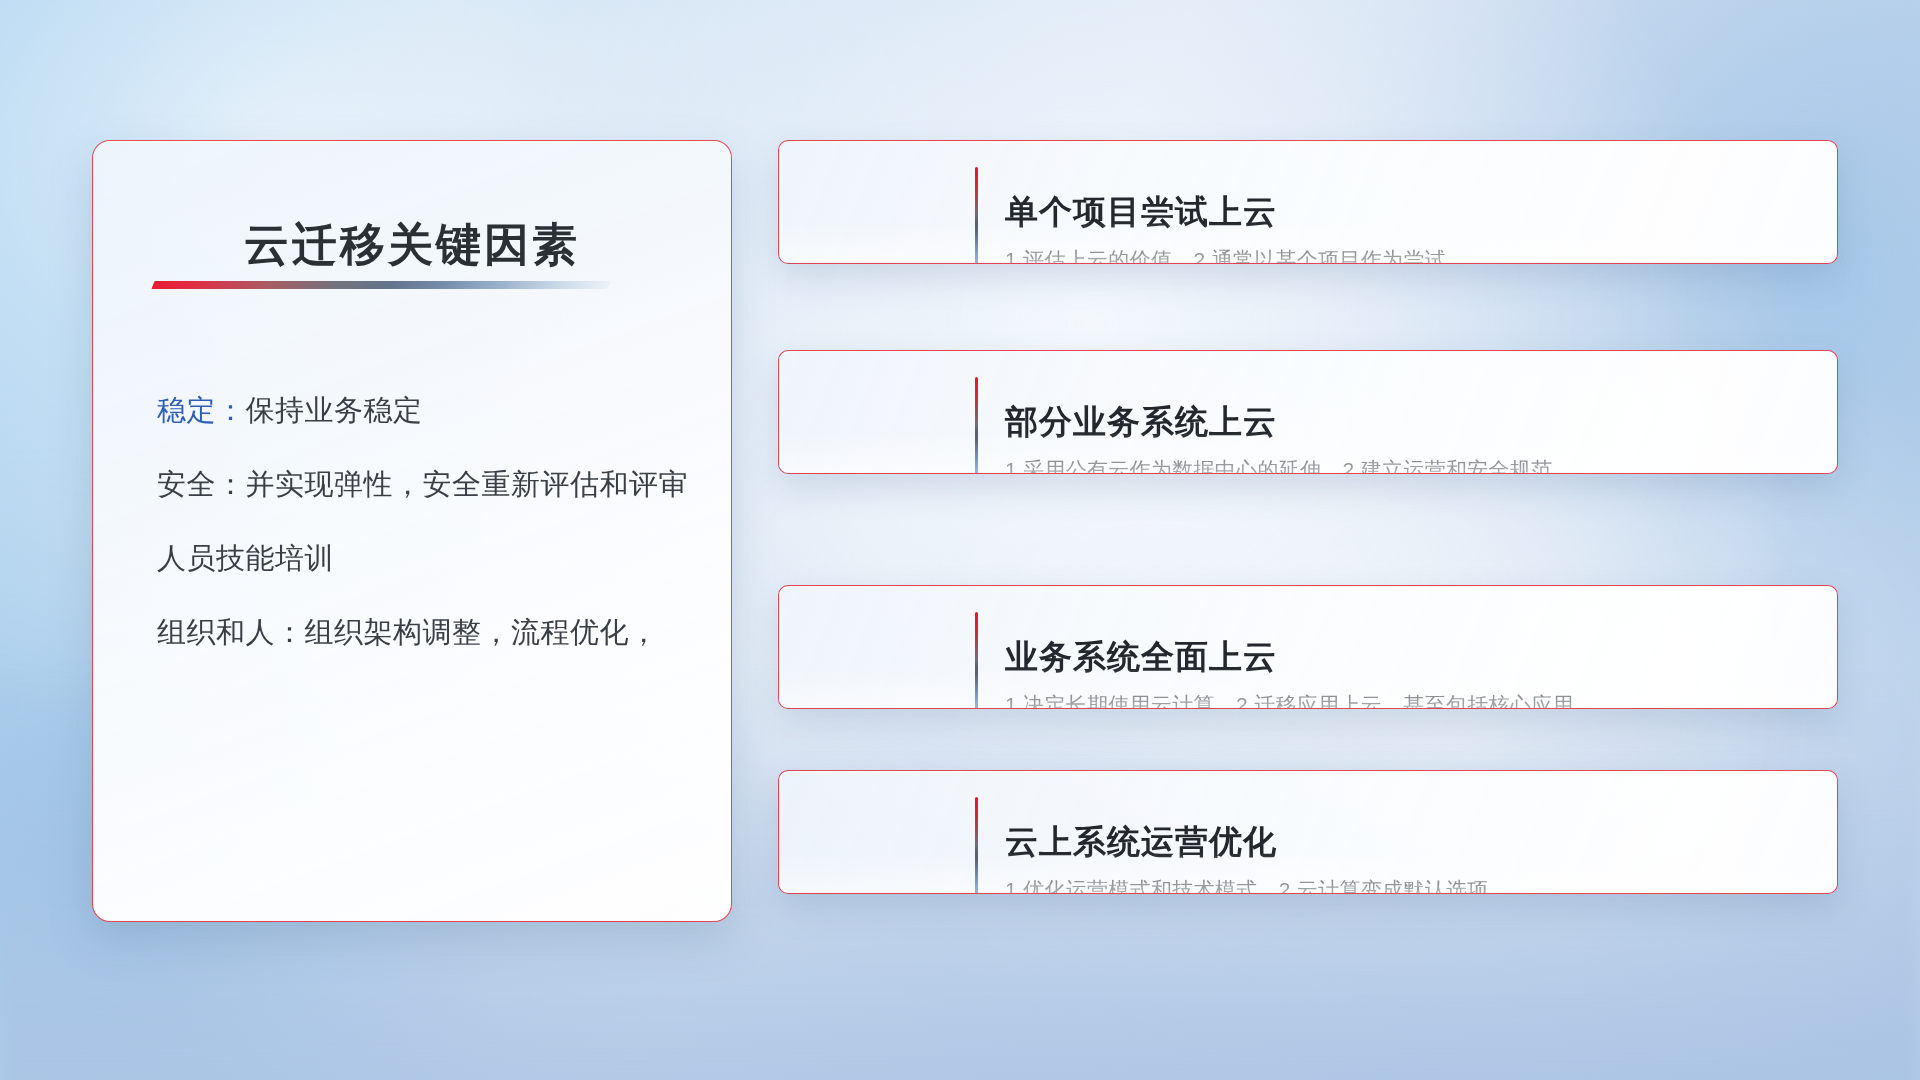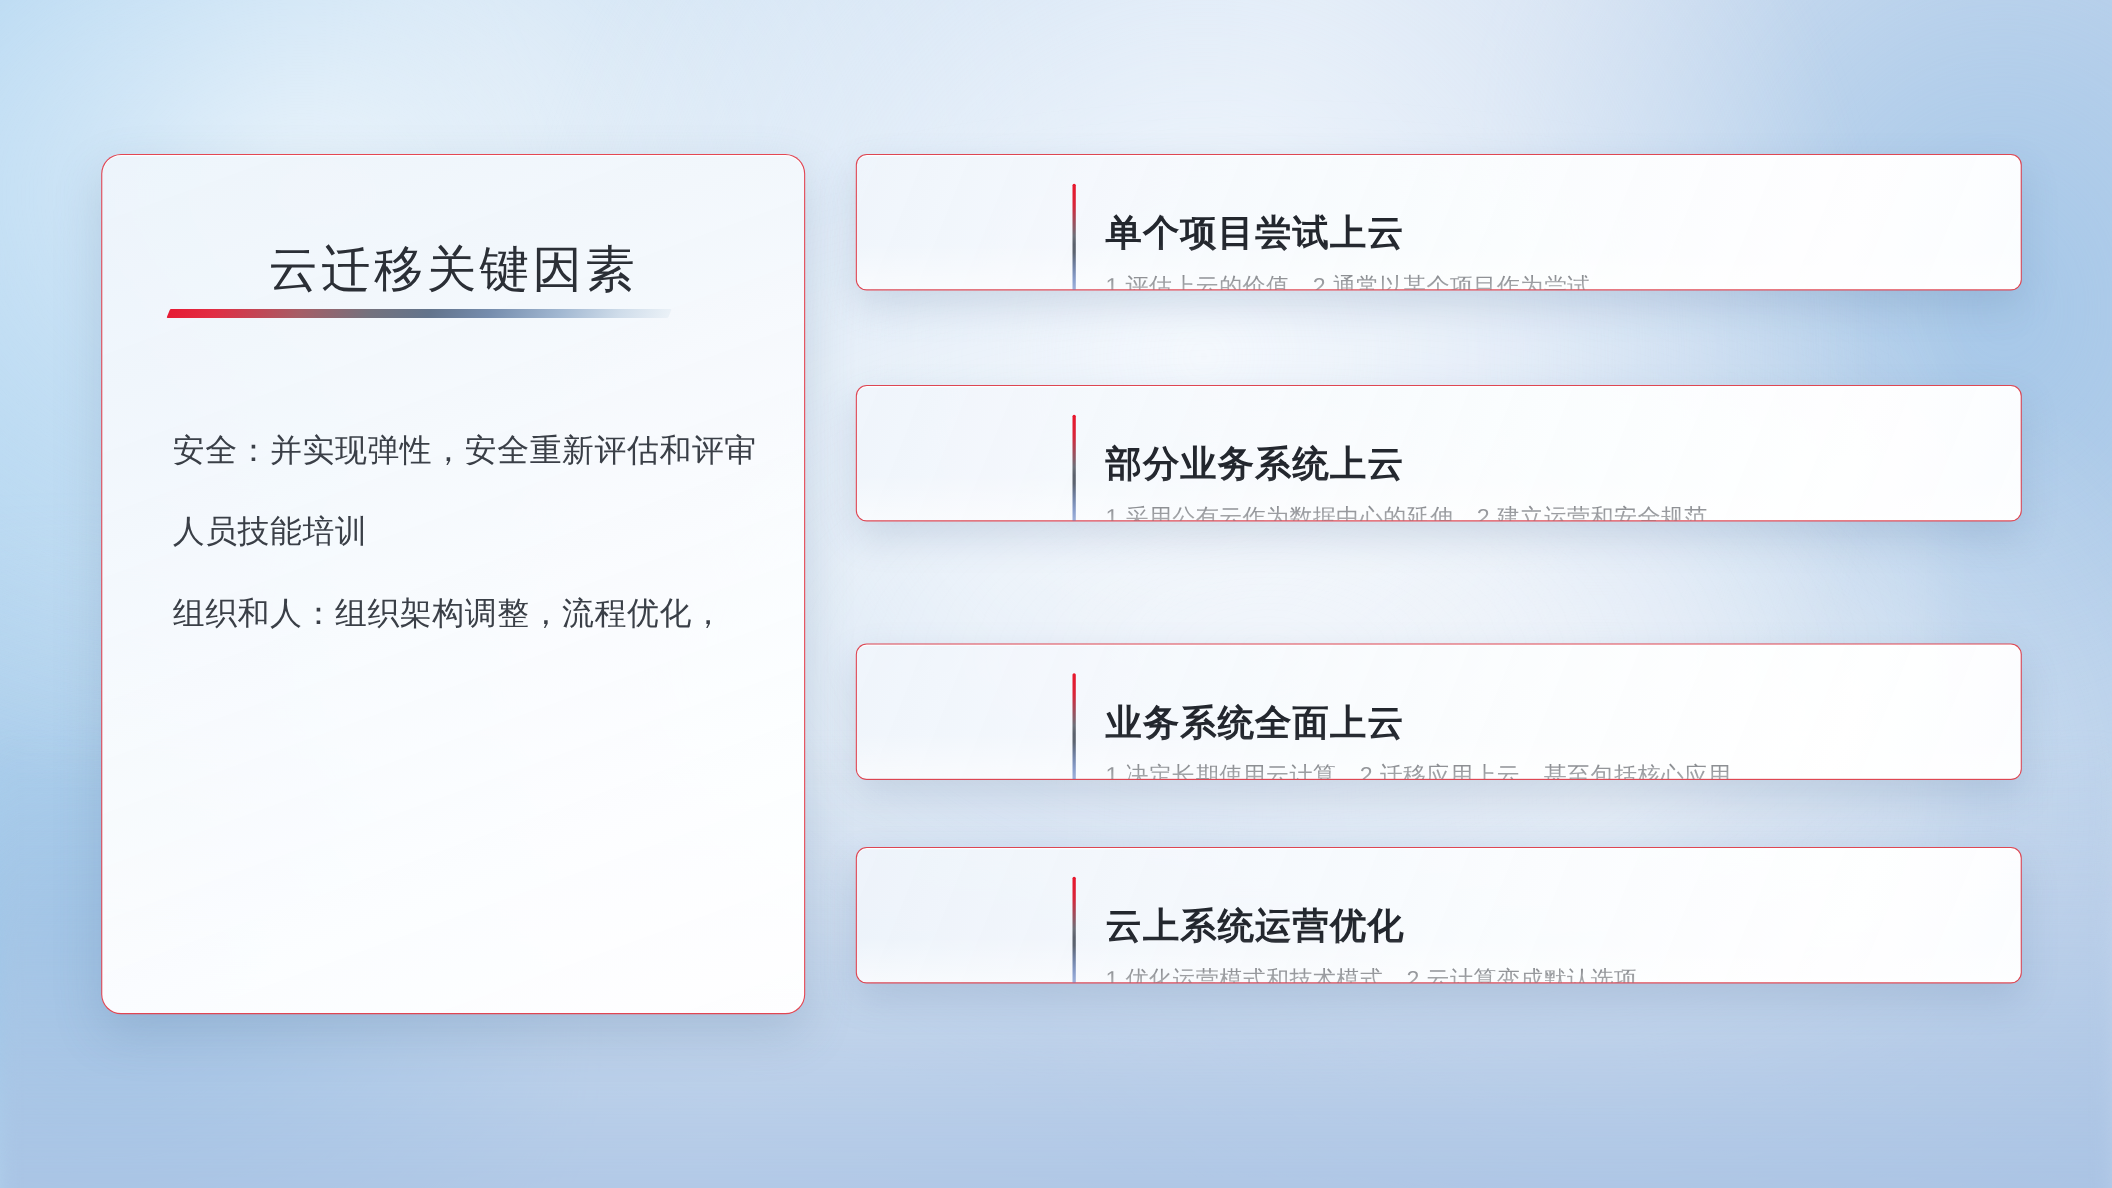--- a/index.html
+++ b/index.html
@@ -67,21 +67,21 @@
     position:absolute;left:92px;top:140px;width:640px;height:782px;
     border-radius:18px;
     background:linear-gradient(160deg, rgba(238,245,251,0.92) 0%, rgba(244,248,252,0.93) 24%, rgba(250,252,254,0.95) 52%, rgba(253,254,255,0.97) 76%, rgba(255,255,255,0.98) 100%);
     border:1px solid rgba(221,25,40,0.80);
     box-shadow:0 18px 44px rgba(80,112,152,0.22), inset 0 1px 0 rgba(255,255,255,0.85);
     box-sizing:border-box;
   }
   #panel-title{
     position:absolute;left:0;right:0;top:44px;
     text-align:center;
-    font-size:45px;font-weight:400;letter-spacing:3px;
+    font-size:45px;font-weight:700;letter-spacing:3px;
     color:#2b2f36;
     font-family:"Liberation Sans","DejaVu Sans",sans-serif;
   }
   #panel-rule{
     position:absolute;left:60px;top:140px;width:456px;height:8px;
     background:linear-gradient(90deg,#e6102a 0%, #e0233a 9%, #a2555e 26%, #6d6b77 40%, #5b6d86 52%, #6f87a9 64%, #9db4cf 78%, #cddbe9 90%, #eaf1f7 100%);
     transform:skewX(-22deg);
     border-radius:1px;
     opacity:0.95;
   }
@@ -151,20 +151,21 @@
   <div class="bg-haze"></div>
   <div class="bg-bottom"></div>
 </div>
 
 <div id="stage">
 
   <section id="left-panel">
     <h1 id="panel-title">云迁移关键因素</h1>
     <div id="panel-rule"></div>
     <div id="panel-list">
+        <div class="pl-row blue"><span class="k">稳定：</span><span class="v">保持业务稳定</span></div>
         <div class="pl-row dark"><span class="k">安全：</span><span class="v">并实现弹性，安全重新评估和评审</span></div>
         <div class="pl-row dark"><span class="k"></span><span class="v">人员技能培训</span></div>
         <div class="pl-row dark"><span class="k">组织和人：</span><span class="v">组织架构调整，流程优化，</span></div>
       </div>
   </section>
 
   <article class="card" id="card-1">
     <div class="card-num">
         <svg viewBox="0 0 152 130">
           <defs>

